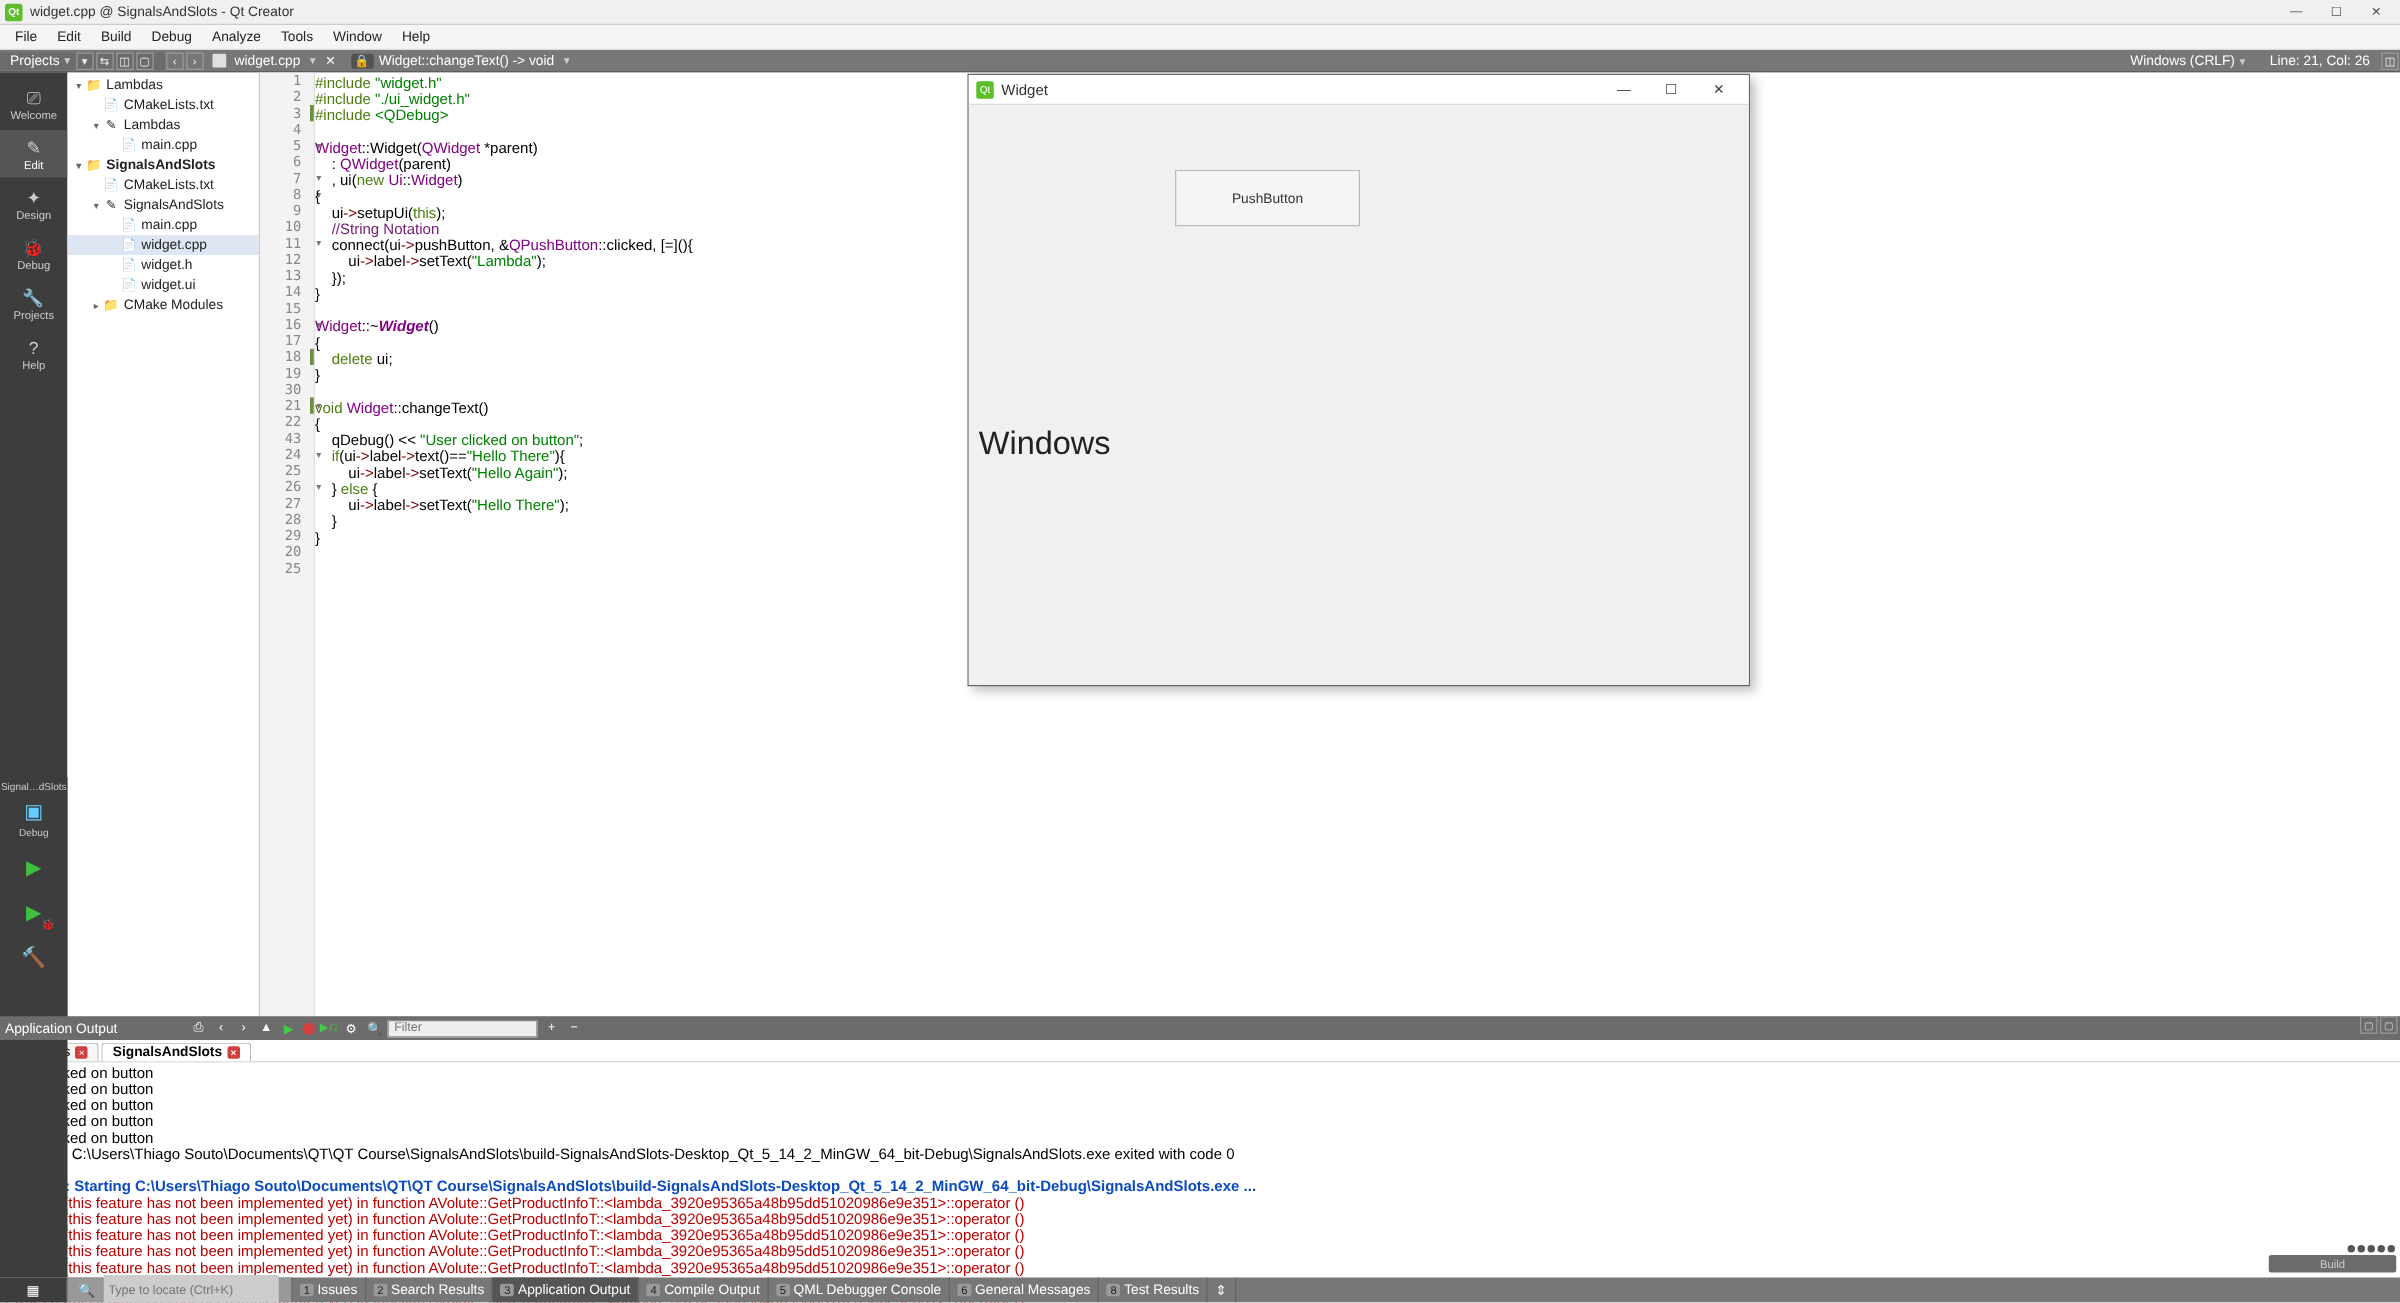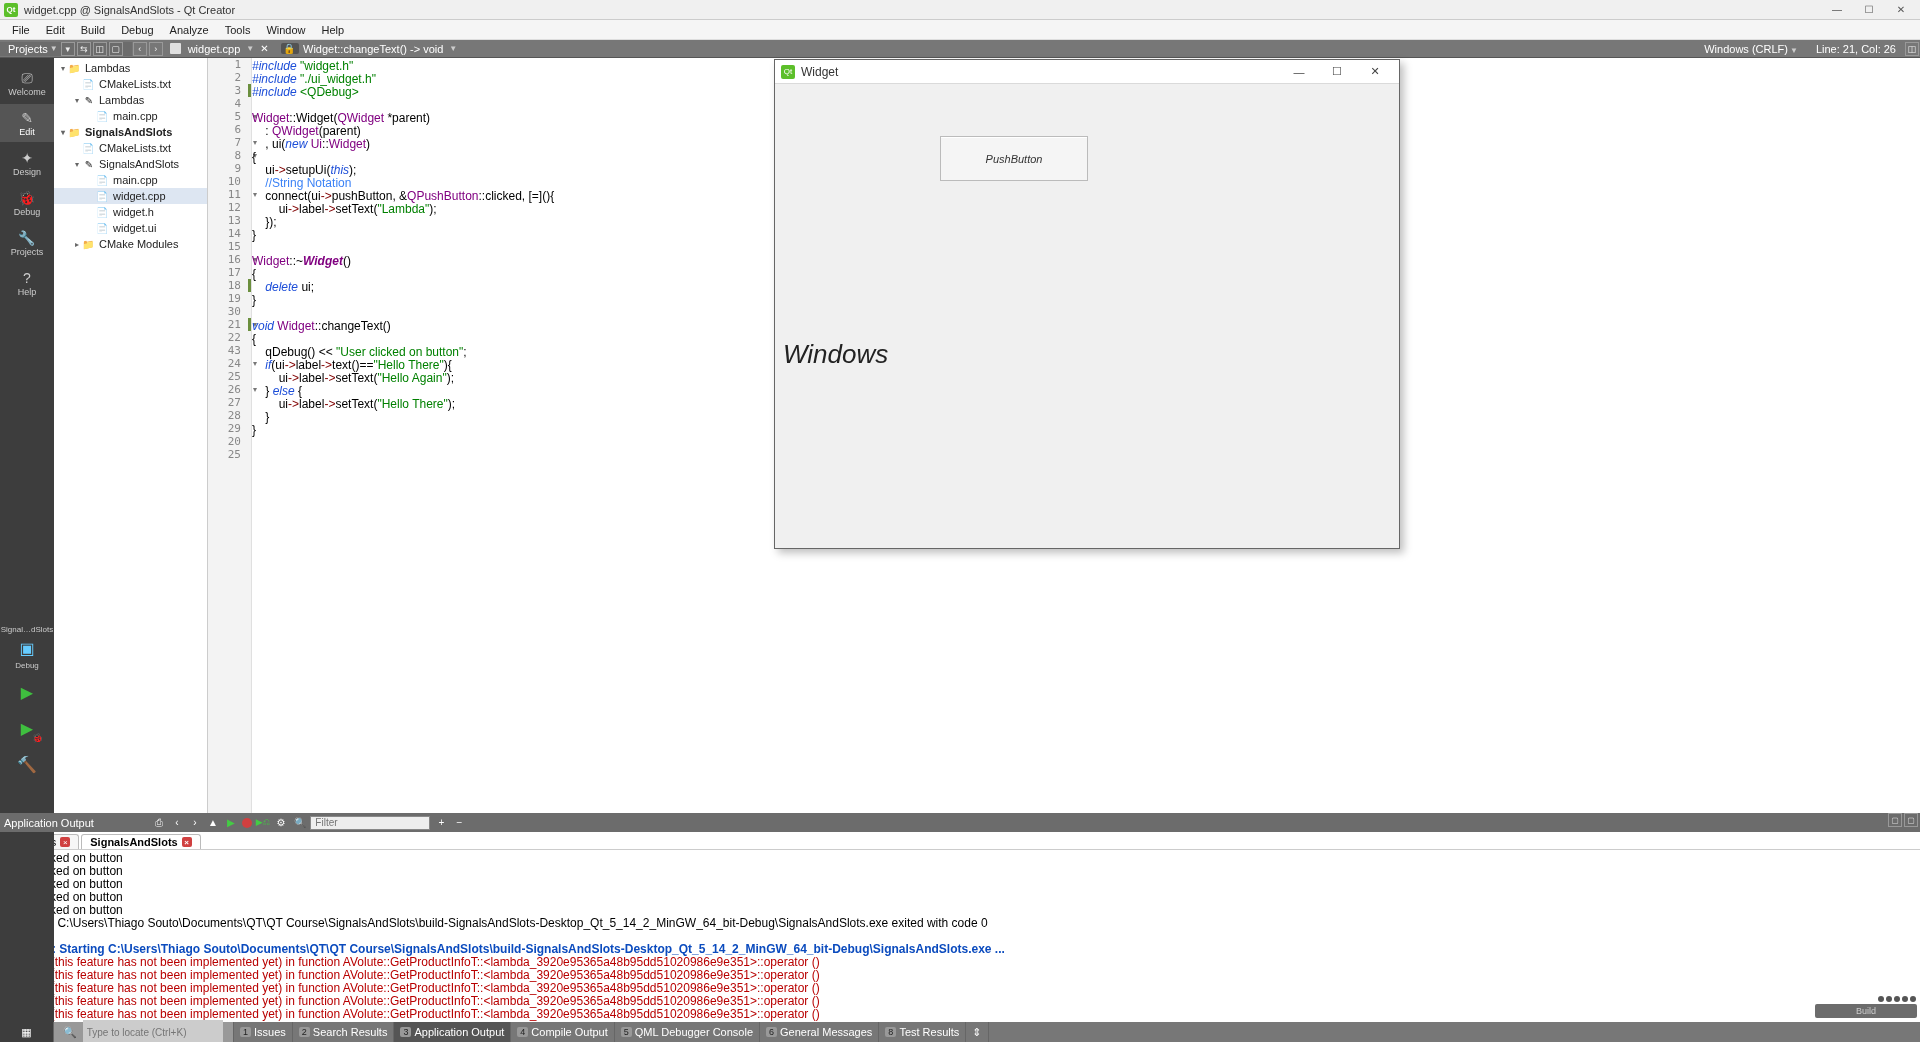--- a/index.html
+++ b/index.html
@@ -34,24 +34,24 @@
   .tree-item.active { background: #dde6f2; }
   .tree-item .exp { width: 10px; display: inline-flex; justify-content: center; color: #666; font-size: 8px; }
   .tree-item .folder-icon, .tree-item .file-icon { width: 14px; height: 12px; display: inline-flex; align-items: center; justify-content: center; margin-right: 3px; font-size: 10px; }
 
   .editor { flex: 1; background: #fff; position: relative; overflow: hidden; }
   .gutter { position: absolute; left: 0; top: 0; width: 44px; background: #f3f3f3; border-right: 1px solid #e0e0e0; height: 100%; }
   .code { position: absolute; left: 44px; top: 0; right: 0; bottom: 0; font-family: Consolas, 'Courier New', monospace; font-size: 12px; line-height: 13px; white-space: pre; padding-top: 2px; color: #000; }
   .gutter .ln { height: 13px; display: flex; justify-content: flex-end; align-items: center; padding-right: 10px; color: #888; font-family: Consolas, monospace; font-size: 11px; position: relative; }
   .gutter .ln .mark { position: absolute; right: 0; width: 3px; height: 100%; background: #6b8f3e; }
   .gutter .ln .fold { position: absolute; right: -6px; font-size: 8px; color: #777; }
-  .k { color: #1d4ed8; font-style: italic; }
+  .k { color: #4d7c0f; }
   .t { color: #800080; }
   .s { color: #008000; }
-  .c { color: #3b82f6; }
+  .c { color: #701a75; }
   .f { color: #000; font-weight: normal; }
   .n { color: #800000; }
   .bold-cls { color: #800080; font-style: italic; font-weight: bold; }
 
   .output-header { height: 19px; background: #6c6c6c; display: flex; align-items: center; color: #fff; font-size: 11px; padding: 0 4px; gap: 4px; }
   .output-header .ctrl { width: 14px; height: 14px; display: inline-flex; align-items: center; justify-content: center; font-size: 10px; }
   .output-header .circle { width: 10px; height: 10px; border-radius: 50%; }
   .output-header .circle.red { background: #d04040; }
   .output-header input { height: 14px; border: 1px solid #888; background: #eee; font-size: 10px; padding: 0 4px; width: 120px; }
 
@@ -70,21 +70,21 @@
   .bottom-bar .bb-item.active { background: #555; }
   .bottom-bar .keynum { background: #999; color: #222; padding: 0 3px; border-radius: 2px; font-size: 9px; }
   .locate-input { background: #ccc; border: none; height: 14px; font-size: 10px; padding: 12px 4px; flex: 1; color: #444; margin-right: 4px; }
   .magnifier { font-size: 11px; color: #444; margin: 0 3px; }
 
   .popup-window { position: absolute; left: 774px; top: 59px; width: 626px; height: 490px; background: #f0f0f0; border: 1px solid #666; box-shadow: 4px 4px 8px rgba(0,0,0,0.25); display: flex; flex-direction: column; }
   .popup-titlebar { height: 24px; background: #fff; display: flex; align-items: center; padding: 0 6px; font-size: 12px; color: #333; border-bottom: 1px solid #dadada; }
   .popup-titlebar .qt-icon { width: 14px; height: 14px; background: #5cbf2a; border-radius: 2px; margin-right: 6px; display: inline-flex; align-items: center; justify-content: center; color: #fff; font-size: 8px; }
   .popup-titlebar .pc { margin-left: auto; display: flex; gap: 2px; }
   .popup-titlebar .pc span { width: 36px; height: 22px; display: inline-flex; align-items: center; justify-content: center; font-size: 11px; color: #444; }
-  .popup-body { flex: 1; background: #f0f0f0; position: relative; font-style: italic; }
+  .popup-body { flex: 1; background: #f0f0f0; position: relative; }
   .popup-button { position: absolute; left: 165px; top: 52px; width: 148px; height: 45px; background: #f5f5f5; border: 1px solid #bbb; display: flex; align-items: center; justify-content: center; font-size: 11px; color: #333; box-shadow: 0 1px 0 #fff inset; }
   .popup-label { position: absolute; left: 8px; top: 255px; font-size: 26px; color: #222; }
 
   .action-bar { position: absolute; left: 0; top: 622px; width: 54px; background: #3d3d3d; display: flex; flex-direction: column; align-items: center; bottom: 20px; }
   .action-bar .kit-lbl { font-size: 8px; color: #ccc; text-align: center; line-height: 1.1; margin: 4px 0; }
   .action-bar .btn { width: 42px; height: 32px; display: flex; align-items: center; justify-content: center; font-size: 16px; margin: 2px 0; border-radius: 2px; }
   .build-prog { position: absolute; right: 3px; bottom: 24px; width: 102px; height: 14px; background: #6c6c6c; border-radius: 2px; display: flex; align-items: center; justify-content: center; color: #ccc; font-size: 9px; }
   .dot-prog { position: absolute; right: 4px; bottom: 40px; display: flex; gap: 2px; }
   .dot-prog span { width: 6px; height: 6px; border-radius: 50%; background: #555; }
   .small-icons-right { position: absolute; right: 2px; top: 0; display: flex; gap: 2px; }

